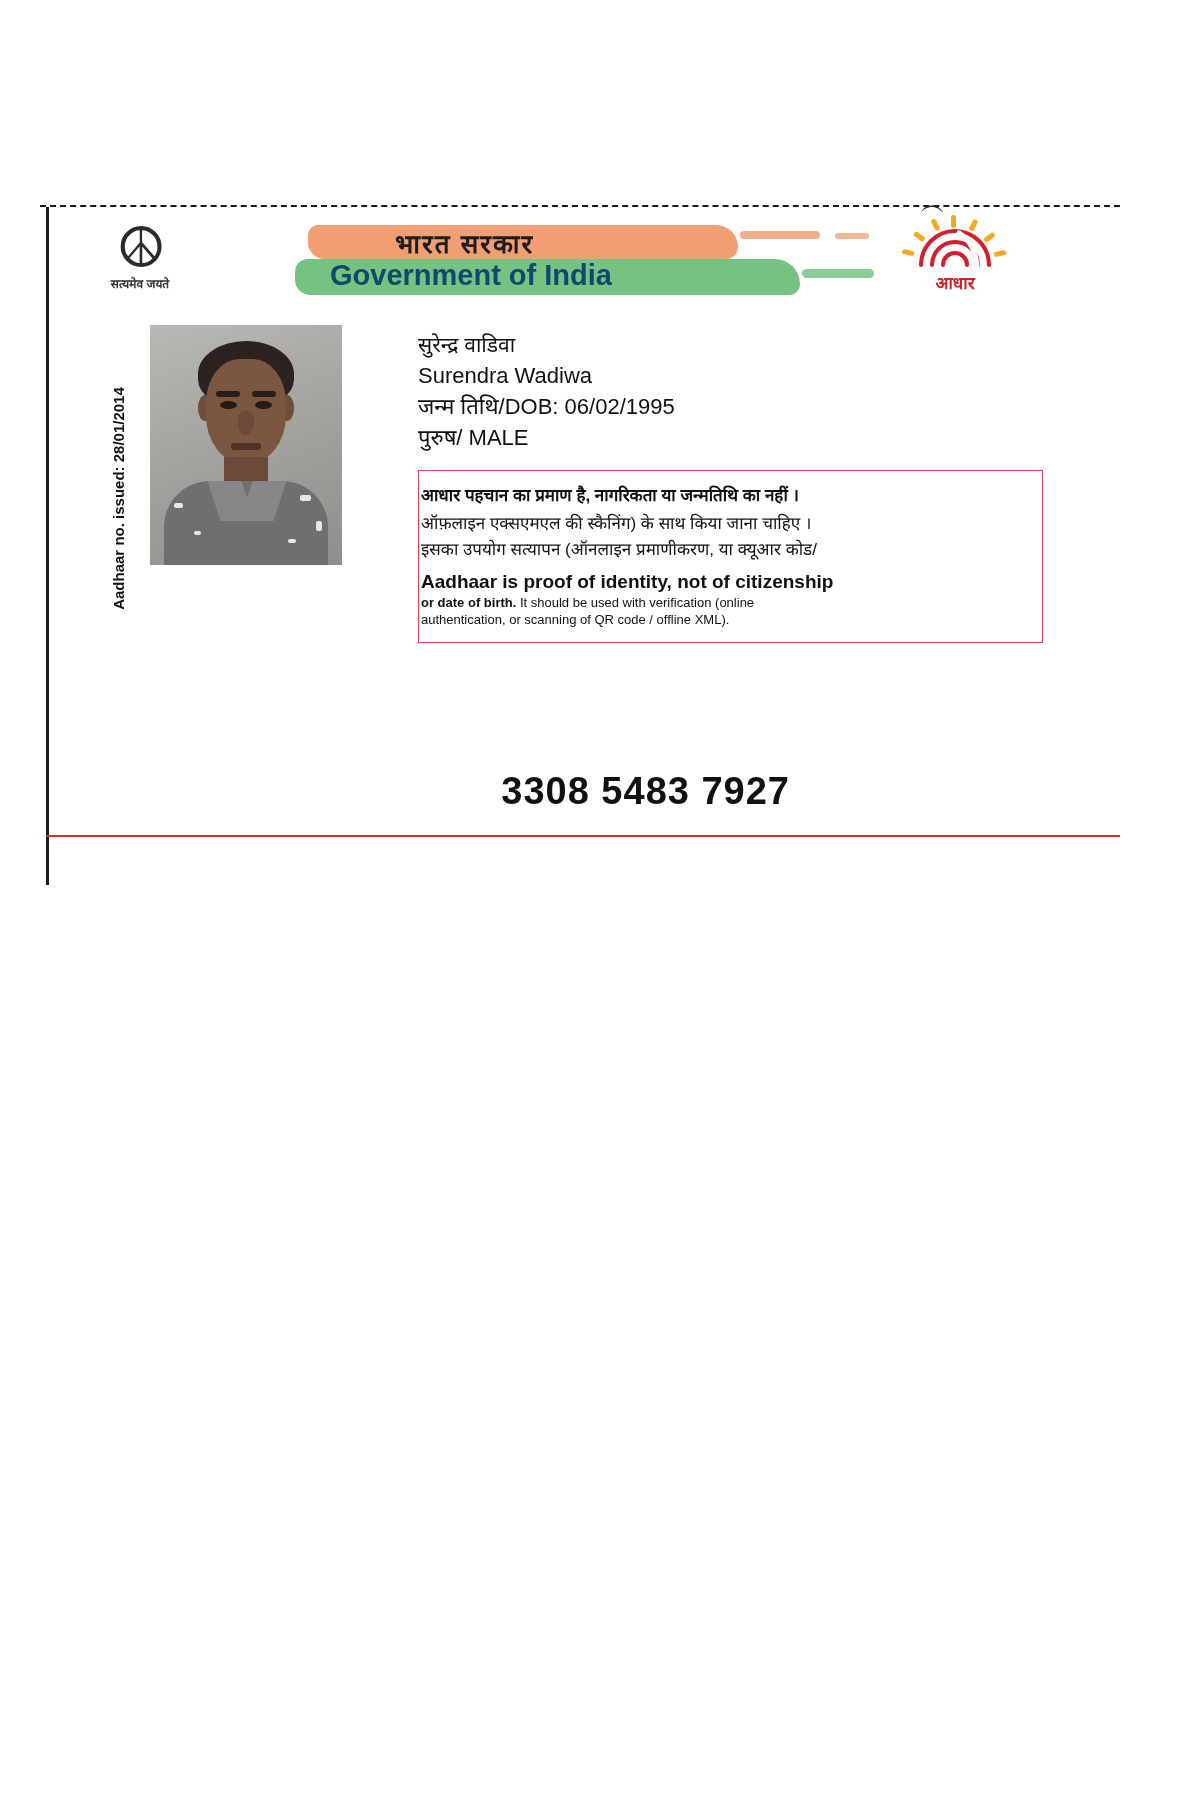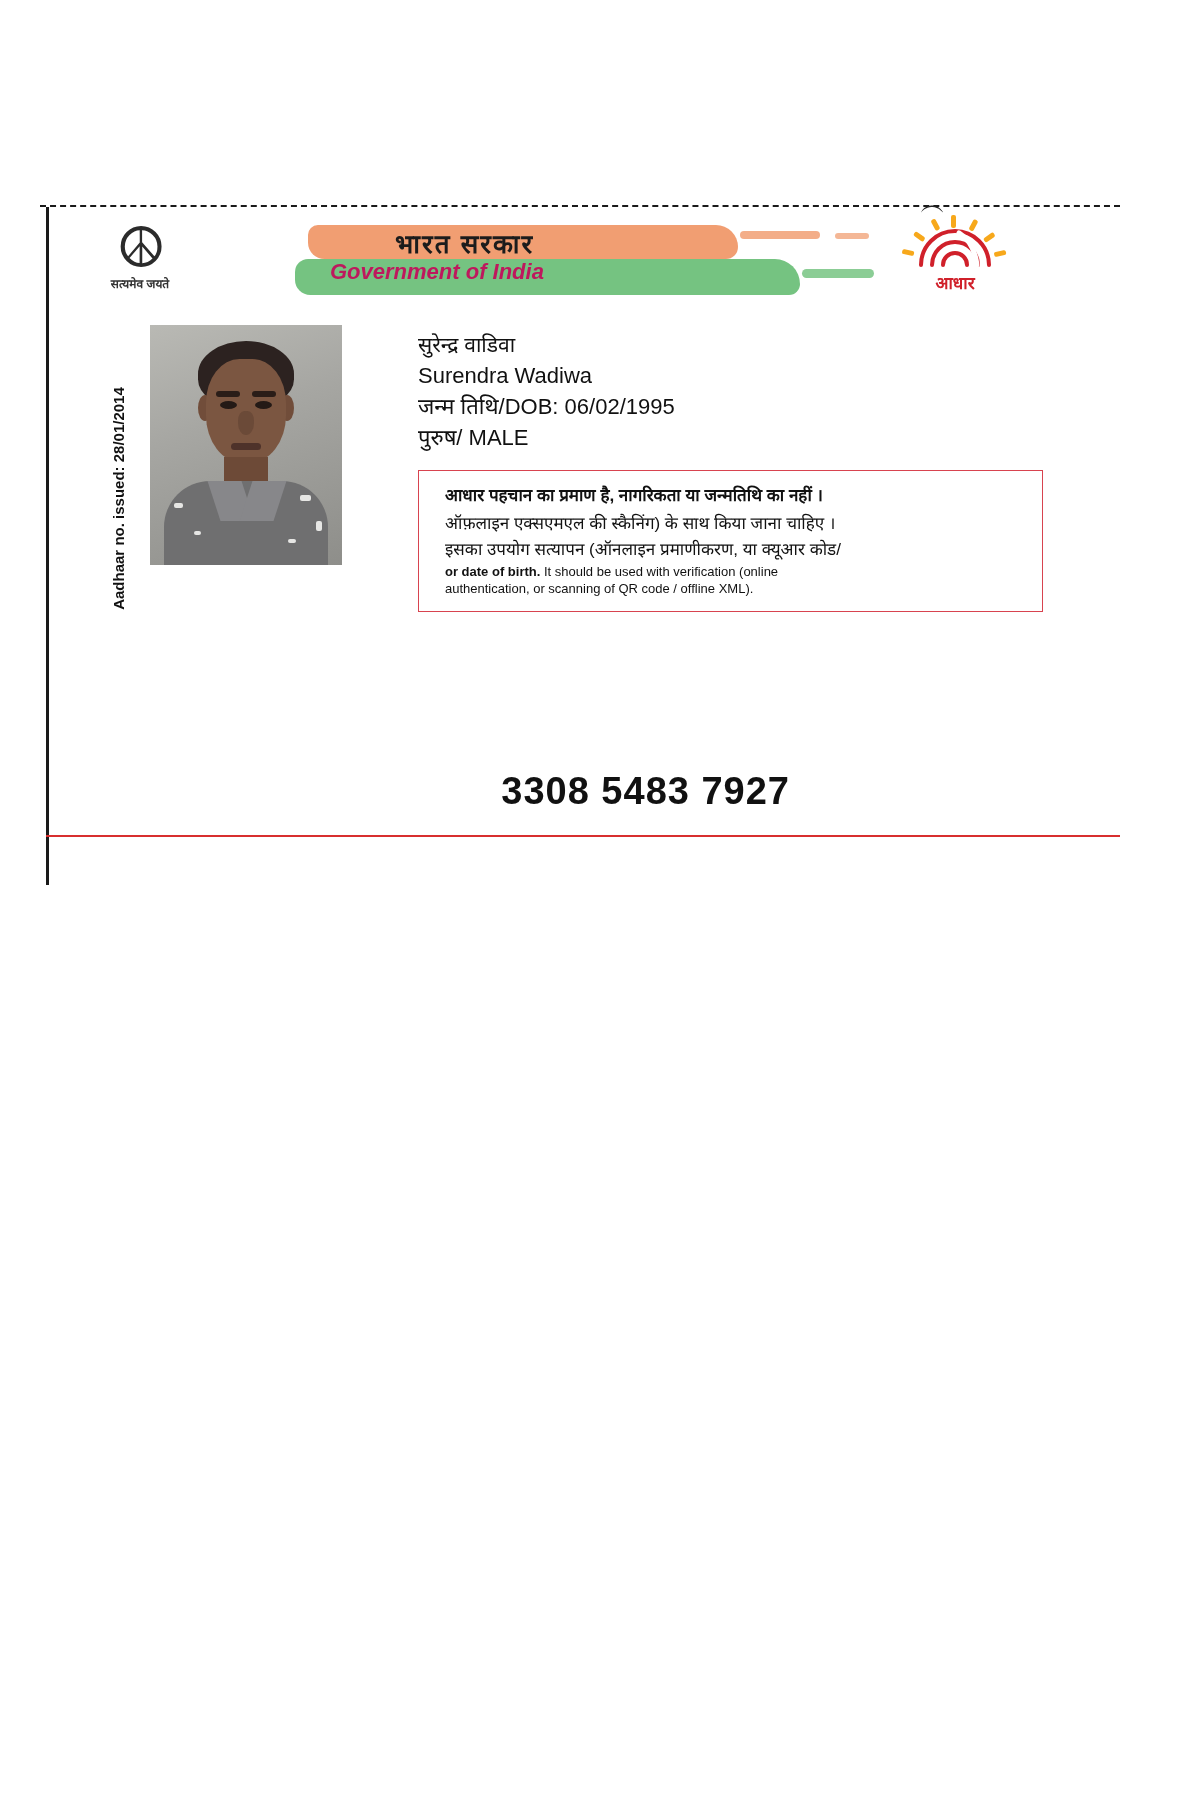--- a/index.html
+++ b/index.html
@@ -143,24 +143,23 @@
     font-size: 26px;
     color: #1c1c1c;
     font-weight: 600;
     letter-spacing: 2px;
     font-family: "Liberation Sans", sans-serif;
   }
   .govt-en {
     position: absolute;
     left: 40px;
     top: 42px;
-    font-size: 22px;
-    color: #be185d;
+    font-size: 29px;
+    color: #0c4a6e;
     font-weight: 600;
-    font-style: italic;
   }
 
   .aadhaar-logo {
     position: absolute;
     left: 855px;
     top: 10px;
     width: 120px;
     height: 80px;
     text-align: center;
   }
@@ -246,21 +245,21 @@
   .identity div { font-size: 22px; }
   .identity .name-hi { font-size: 21px; }
 
   
   .notice {
     position: absolute;
     left: 378px;
     top: 265px;
     width: 625px;
     border: 1.5px solid #d8434f;
-    padding: 12px 14px 14px 26px;
+    padding: 12px 14px 14px 2px;
     box-sizing: border-box;
     color: #111;
   }
   .notice .hi-bold {
     font-size: 17px;
     font-weight: 700;
     margin-bottom: 5px;
   }
   .notice .hi-line {
     font-size: 17px;
@@ -392,20 +391,21 @@
       <div class="name-hi">सुरेन्द्र वाडिवा</div>
       <div>Surendra Wadiwa</div>
       <div>जन्म तिथि/DOB: 06/02/1995</div>
       <div>पुरुष/ MALE</div>
     </div>
 
     <div class="notice">
       <div class="hi-bold">आधार पहचान का प्रमाण है, नागरिकता या जन्मतिथि का नहीं ।</div>
       <div class="hi-line">ऑफ़लाइन एक्सएमएल की  स्कैनिंग)  के  साथ  किया  जाना  चाहिए ।</div>
       <div class="hi-line">इसका  उपयोग  सत्यापन  (ऑनलाइन  प्रमाणीकरण,  या  क्यूआर  कोड/</div>
+      <div class="en-bold">Aadhaar is proof of identity, not of citizenship</div>
       <div class="en-line">
         <b>or date of birth.</b><span> It should be used with verification (online</span>
       </div>
       <div class="en-line">authentication, or scanning of QR code / offline XML).</div>
     </div>
 
     <div class="uid">3308 5483 7927</div>
 
 
   </div>

